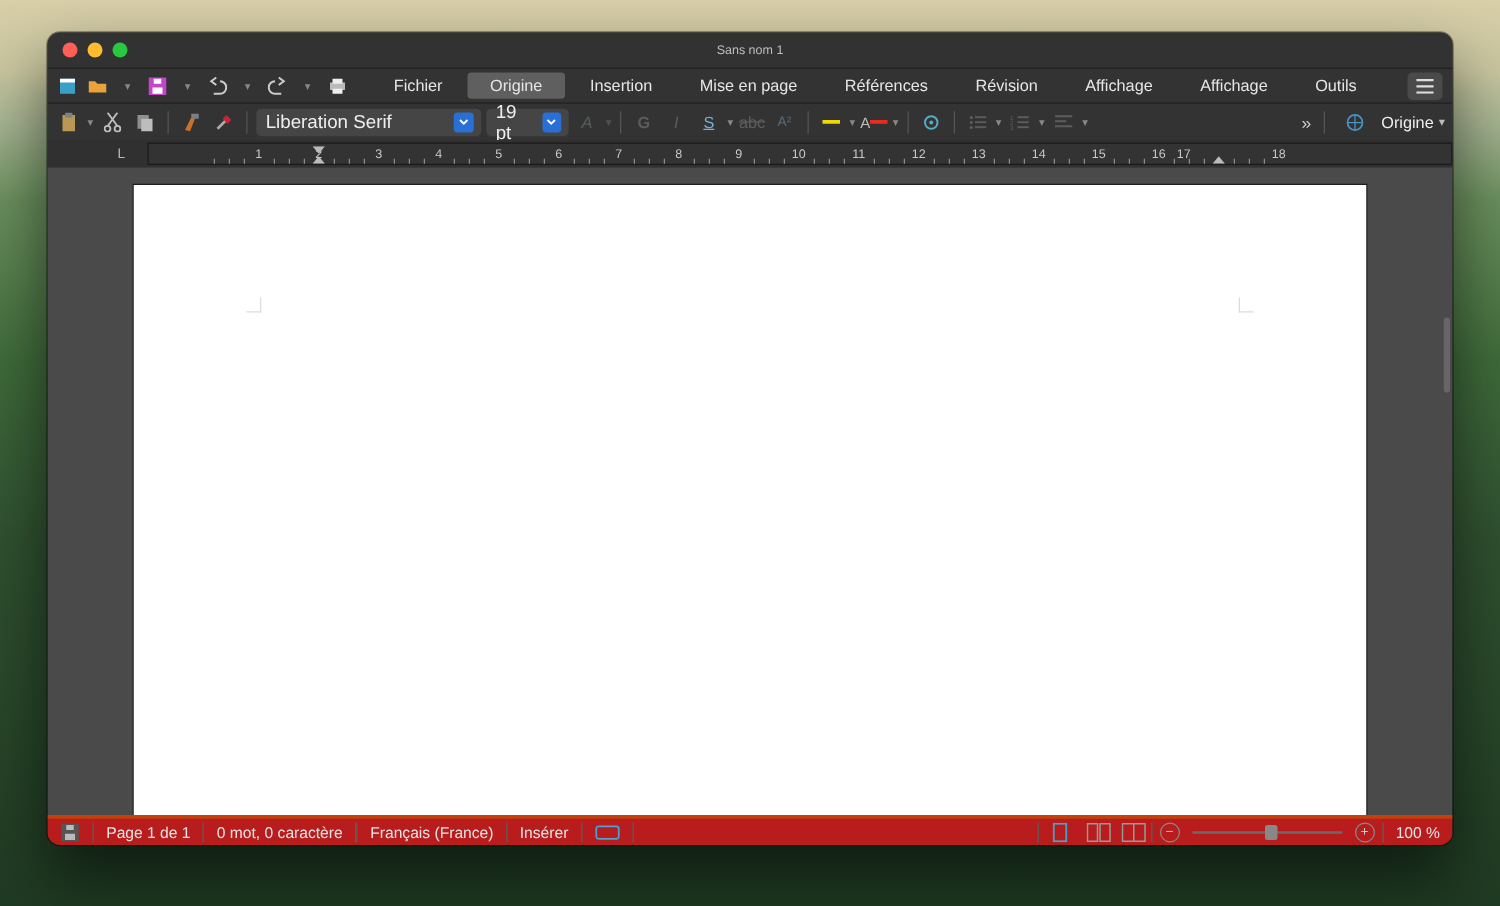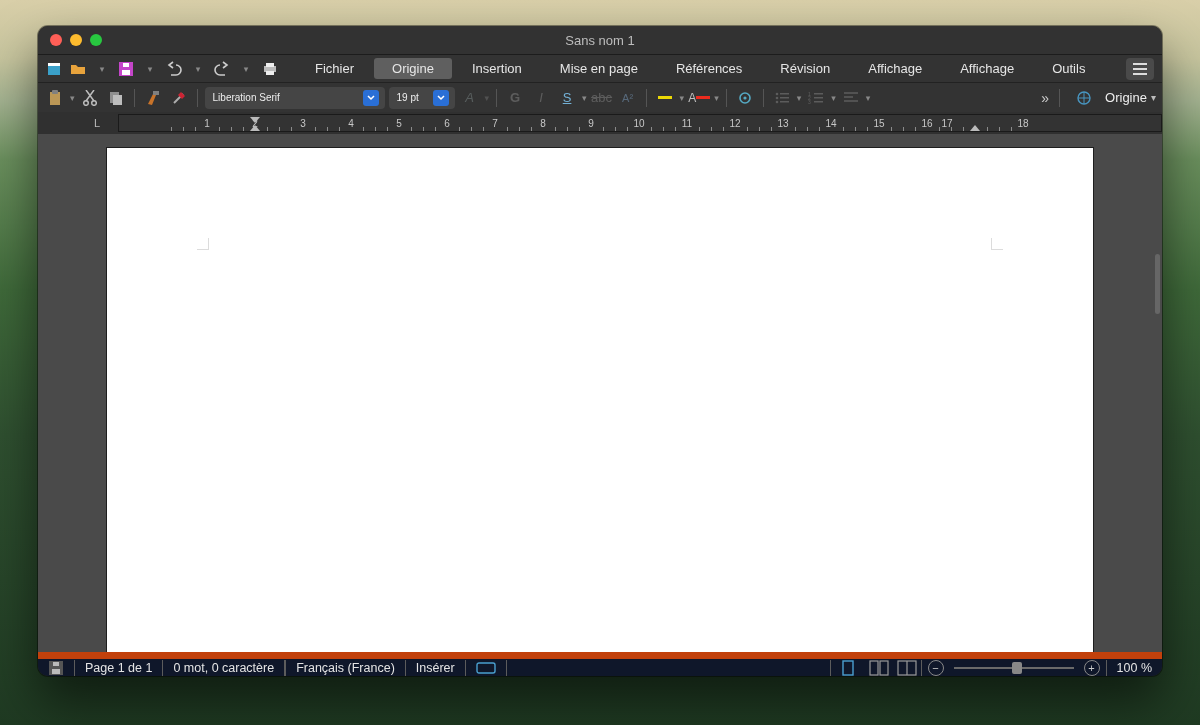--- a/index.html
+++ b/index.html
@@ -2,48 +2,48 @@
 <html><head>
 <meta charset="utf-8">
 <style>
 * { box-sizing: border-box; margin: 0; padding: 0; font-family: -apple-system, "Helvetica Neue", Arial, sans-serif; }
 body { width: 1200px; height: 725px; overflow: hidden; background: linear-gradient(180deg,#d9cfa9 0%,#c7c59e 8%,#a3b290 14%,#6a8f5d 22%,#3f6a3a 40%,#2f5030 60%,#1f3a22 100%); position: relative; }
 .win { position:absolute; left:38px; top:26px; width:1124px; height:650px; background:#282828; border-radius:10px; box-shadow:0 25px 50px rgba(0,0,0,0.55),0 0 0 1px rgba(0,0,0,0.4); display:flex; flex-direction:column; overflow:hidden; }
 .titlebar { height:28px; background:#323232; display:flex; align-items:center; position:relative; }
 .traffic { display:flex; gap:8px; padding-left:12px; }
 .tdot { width:12px; height:12px; border-radius:50%; }
 .tred{background:#ff5f57;} .tyellow{background:#febc2e;} .tgreen{background:#28c840;}
-.title { position:absolute; left:0; right:0; text-align:center; color:#bdbdbd; font-size:13px; font-weight:500; }
+.title { position:absolute; left:0; right:0; text-align:center; color:#bdbdbd; font-size:10px; font-weight:500; }
 .menubar { height:28px; background:#333; display:flex; align-items:center; padding:0 4px; border-top:1px solid #1c1c1c; }
 .micon { width:20px; height:20px; margin:0 2px; display:flex; align-items:center; justify-content:center; }
 .menutabs { display:flex; margin-left:14px; flex:1; height:100%; }
 .mtab { padding:0 18px; display:flex; align-items:center; font-size:13px; color:#e6e6e6; cursor:default; border-radius:3px; margin:3px 1px; }
 .mtab.active { background:#5f5f5f; }
 .hamburger { width:28px; height:22px; background:#4a4a4a; border-radius:4px; display:flex; align-items:center; justify-content:center; margin-right:4px;}
 .toolbar { height:30px; background:#333; display:flex; align-items:center; padding:0 6px; gap:4px; border-top:1px solid #222; }
 .tb { width:22px; height:22px; display:flex; align-items:center; justify-content:center; opacity:0.9; }
 .sep { width:1px; height:18px; background:#555; margin:0 3px; }
-.sel { background:#454545; border-radius:4px; height:22px; display:flex; align-items:center; padding:0 6px 0 8px; color:#eee; font-size:10px; }
+.sel { background:#454545; border-radius:4px; height:22px; display:flex; align-items:center; padding:0 6px 0 8px; color:#eee; font-size:15px; }
 .sel-arrow { width:16px; height:16px; background:#2a6fd6; border-radius:3px; margin-left:6px; display:flex; align-items:center;justify-content:center; }
 .dim { opacity:0.35; }
 .toolbar-right { margin-left:auto; display:flex; align-items:center; gap:10px;}
 .chev { color:#ccc; font-size:14px; letter-spacing:-3px; }
 .sidepanel-label { color:#eee; font-size:13px; display:flex; align-items:center; gap:4px;}
 .ruler-row { height:22px; background:#303030; display:flex; align-items:center; padding-left:44px; position:relative; color:#c8c8c8; font-size:10px; }
 .ruler { position:relative; height:18px; flex:1; background:#333; border:1px solid #1a1a1a;}
 .ruler .num { position:absolute; top:3px; font-size:10px; color:#c8c8c8; transform:translateX(-50%);}
 .ruler .tick { position:absolute; top:12px; width:1px; height:4px; background:#8a8a8a;}
 .ruler .indent { position:absolute; top:2px; width:10px; height:12px; }
 .editor { flex:1; background:#4a4a4a; display:flex; overflow:hidden; position:relative;}
 .page { background:#fff; margin:14px auto 0 auto; width:986px; height:560px; box-shadow:0 0 0 1px #1e1e1e; position:relative;}
 .page .mk { position:absolute; width:12px; height:12px; border:1px solid #dcdcdc; }
 .page .mk.tl { left:90px; top:90px; border-right:none; border-bottom:none; transform:rotate(180deg);}
 .page .mk.tr { right:90px; top:90px; border-left:none; border-bottom:none; transform:rotate(180deg);}
 .vscroll { position:absolute; right:2px; top:120px; width:5px; height:60px; background:#666; border-radius:3px;}
-.statusbar { height:24px; background:#0f172a; display:flex; align-items:center; color:#e4e4e4; font-size:12.5px; border-top:7px solid #c2410c; }
+.statusbar { height:24px; background:#b91c1c; display:flex; align-items:center; color:#e4e4e4; font-size:12.5px; border-top:3px solid #c2410c; }
 .sb { padding:0 10px; display:flex; align-items:center; height:100%; }
 .vsep { width:1px; height:16px; background:#5c5c5c; }
 .sb-right { margin-left:auto; display:flex; align-items:center; height:100%;}
 .zoom-slider { width:120px; height:2px; background:#6a6a6a; position:relative; margin:0 6px;}
 .zoom-thumb { position:absolute; left:58px; top:-5px; width:10px; height:12px; background:#888; border-radius:2px; }
 .zctl { width:16px; height:16px; border:1px solid #888; border-radius:50%; display:flex; align-items:center;justify-content:center; font-size:11px; color:#ccc;}
 svg { display:block; }
 .ruler-L { width:30px; text-align:center; color:#bbb; font-size:11px; margin-right:6px;}
 .color-chip { width:14px; height:3px; display:inline-block; }
 </style>

